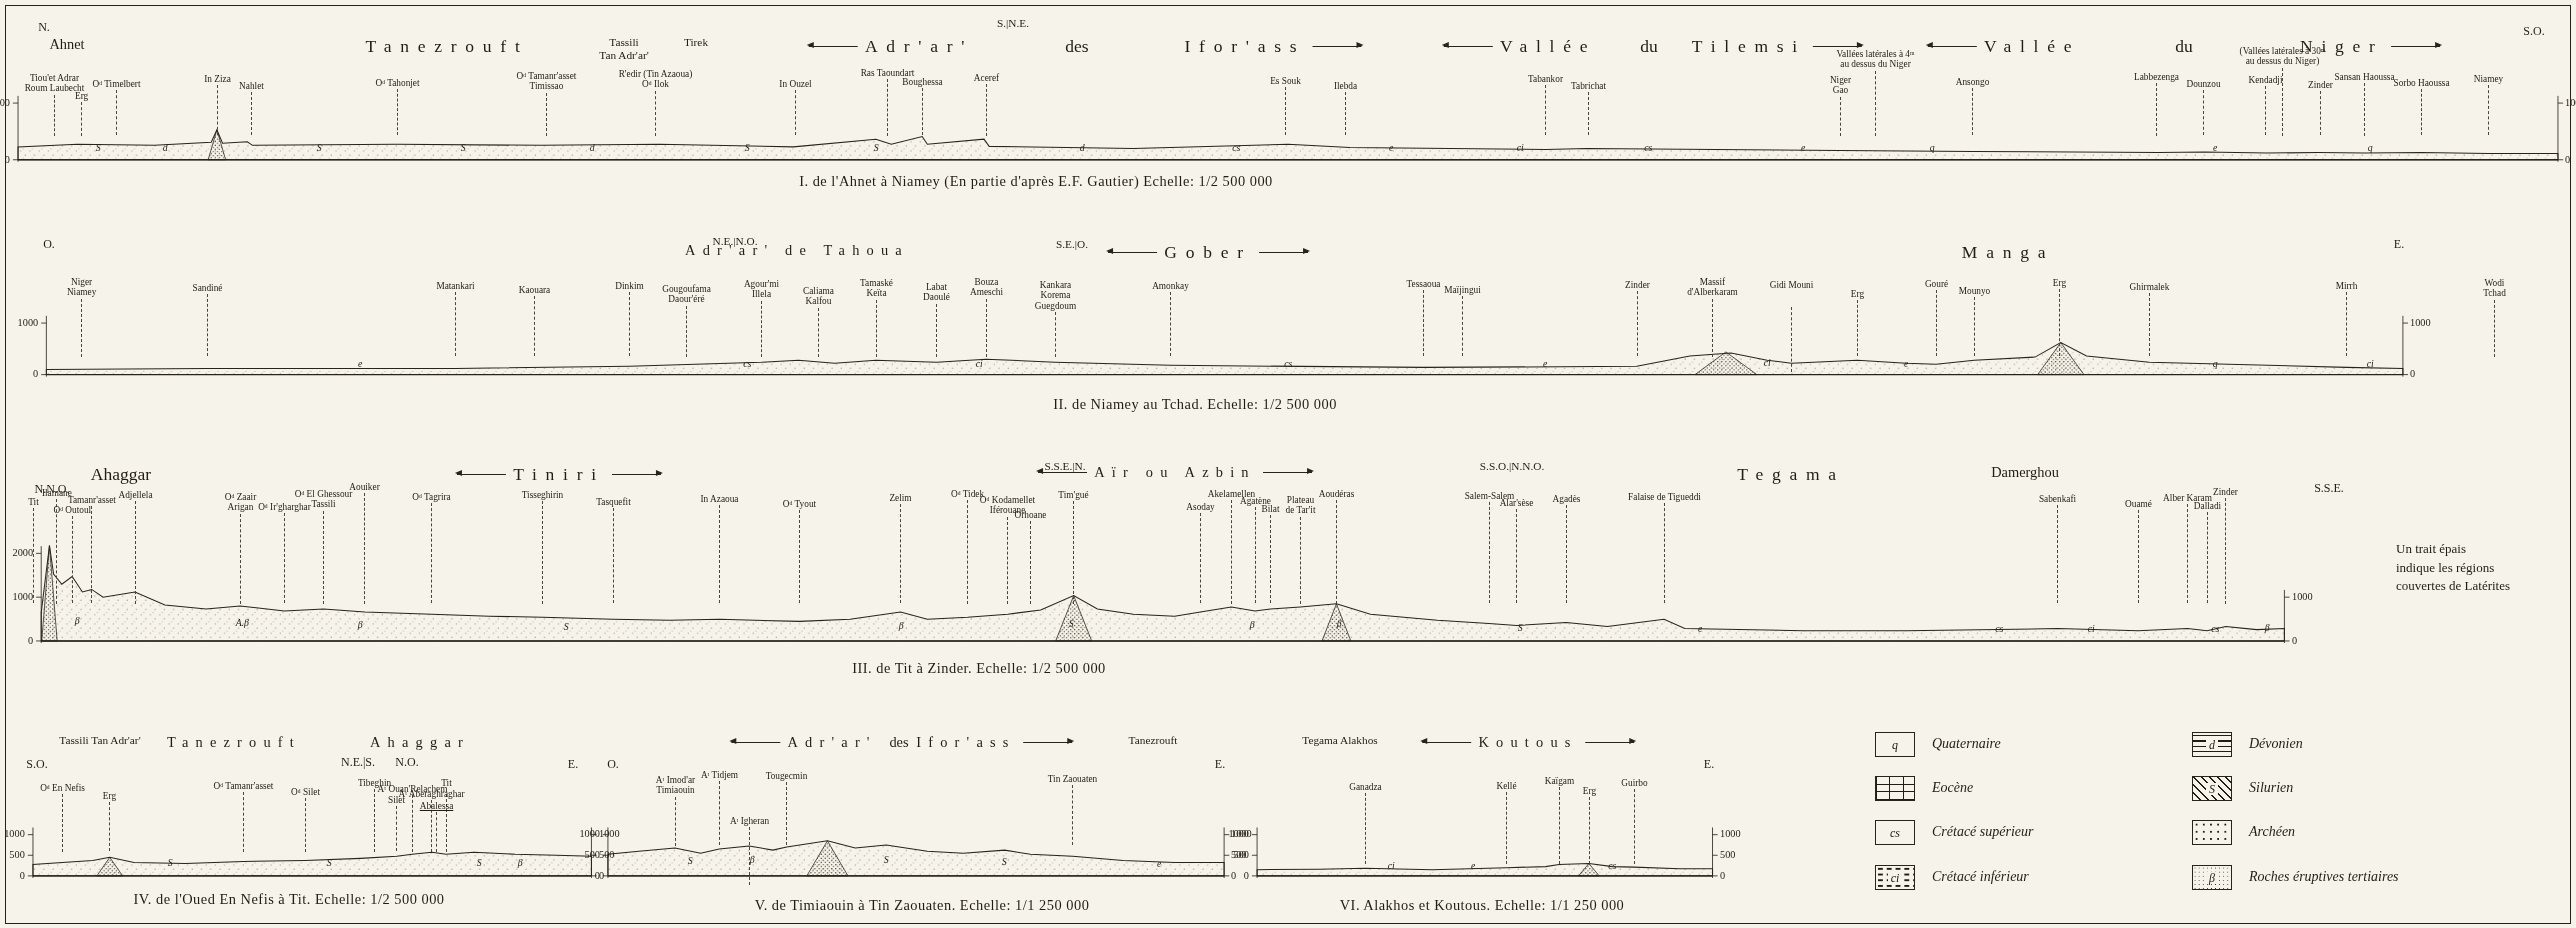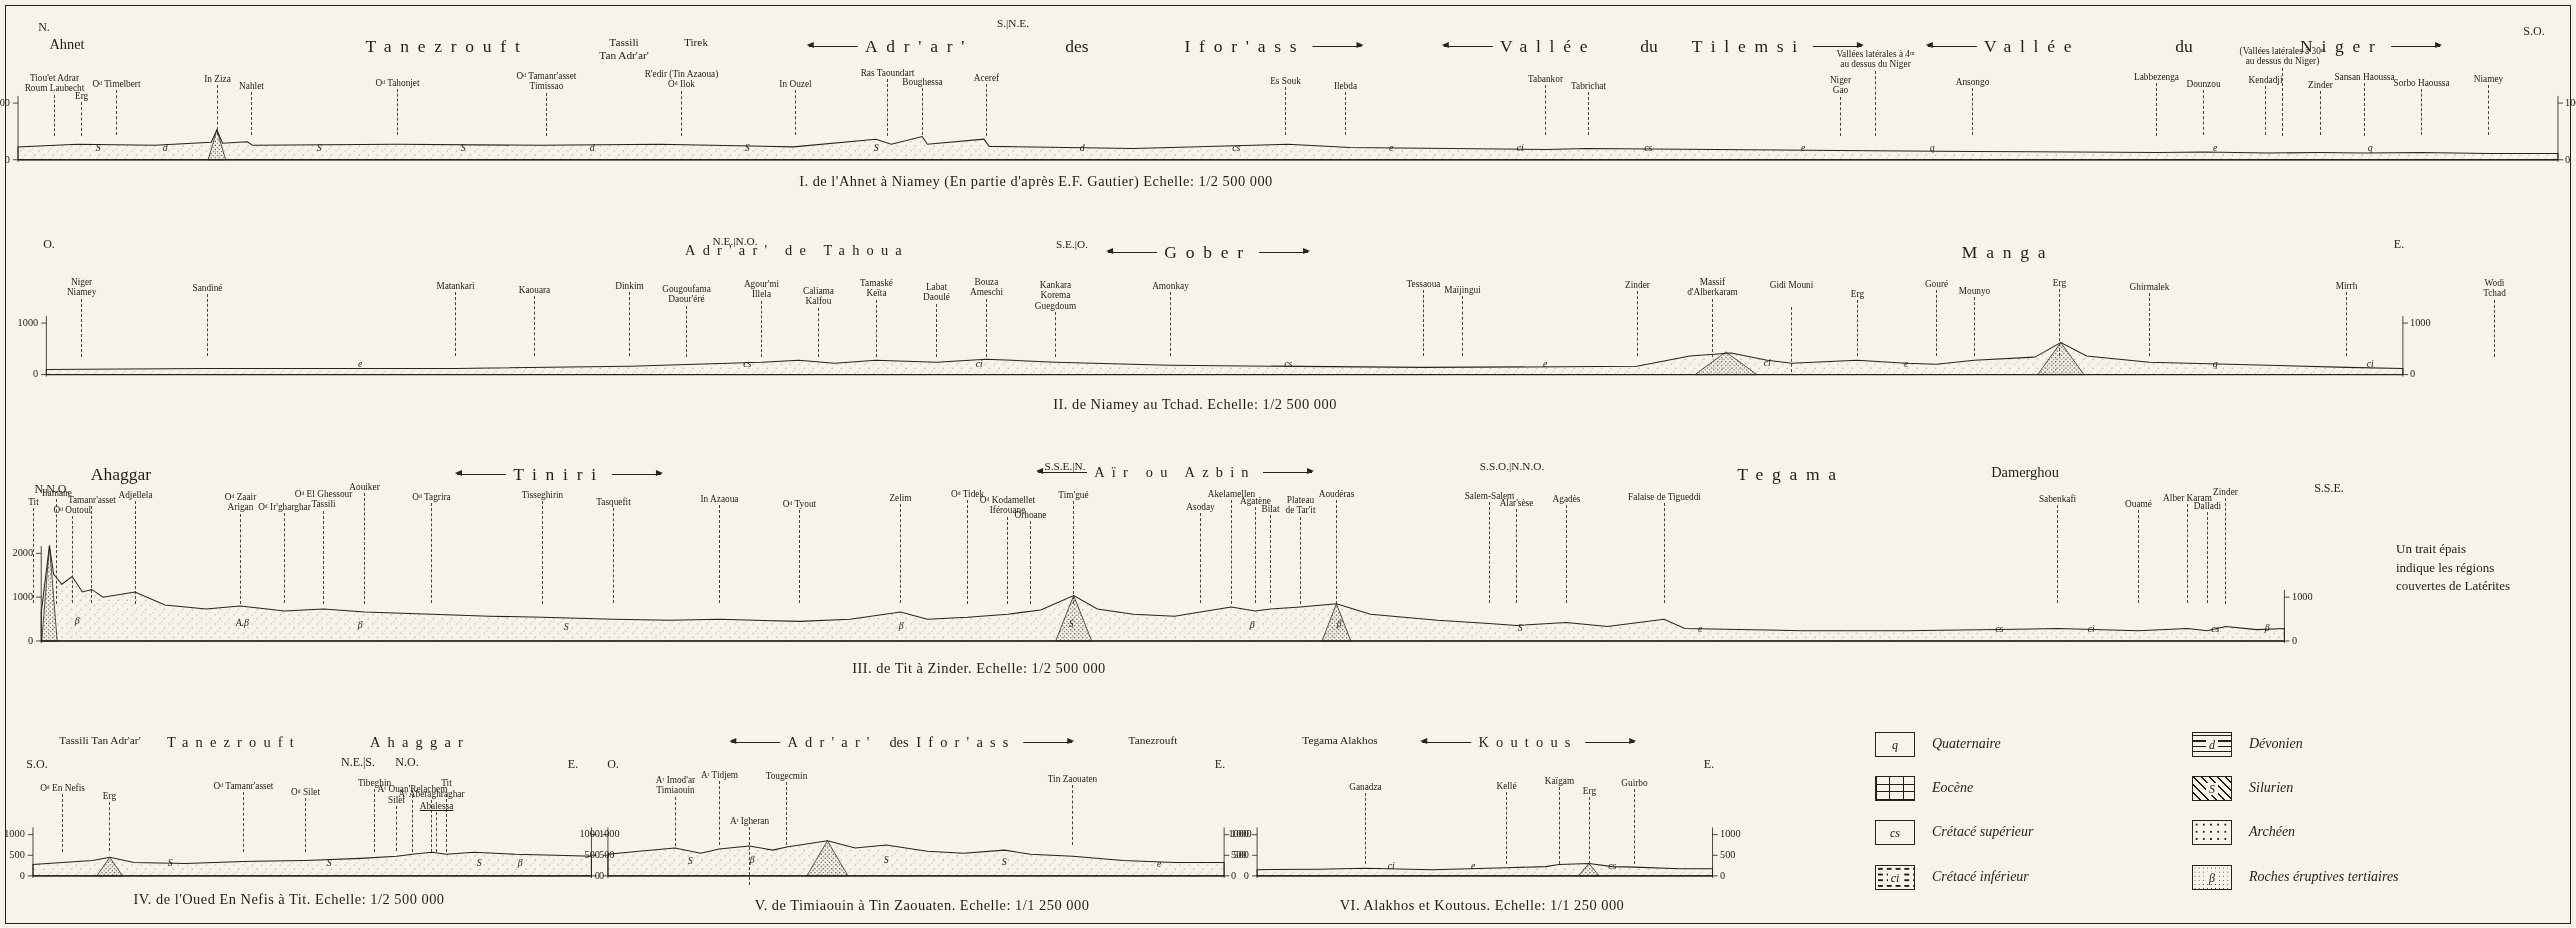--- a/index.html
+++ b/index.html
@@ -205,21 +205,21 @@
     </div>
     <div class="lblwrap" style="left: 320px; top: 78px;">
       <div class="lbl">Oᵈ Tahonjet</div>
       <div class="leader" style="height: 46px;"></div>
     </div>
     <div class="lblwrap" style="left: 469px; top: 71px;">
       <div class="lbl">Oᵈ Tamanr'asset</div>
       <div class="lbl">Timissao</div>
       <div class="leader" style="height: 43px;"></div>
     </div>
-    <div class="lblwrap" style="left: 604px; top: 69px; justify-content: center;">
+    <div class="lblwrap" style="left: 578px; top: 69px; justify-content: center;">
       <div class="lbl">R'edir (Tin Azaoua)</div>
       <div class="lbl">Oᵈ Ilok</div>
       <div class="leader" style="height: 45px;"></div>
     </div>
     <div class="lblwrap" style="left: 718px; top: 79px;">
       <div class="lbl">In Ouzel</div>
       <div class="leader" style="height: 45px;"></div>
     </div>
     <div class="lblwrap" style="left: 810px; top: 68px;">
       <div class="lbl">Ras Taoundart</div>

